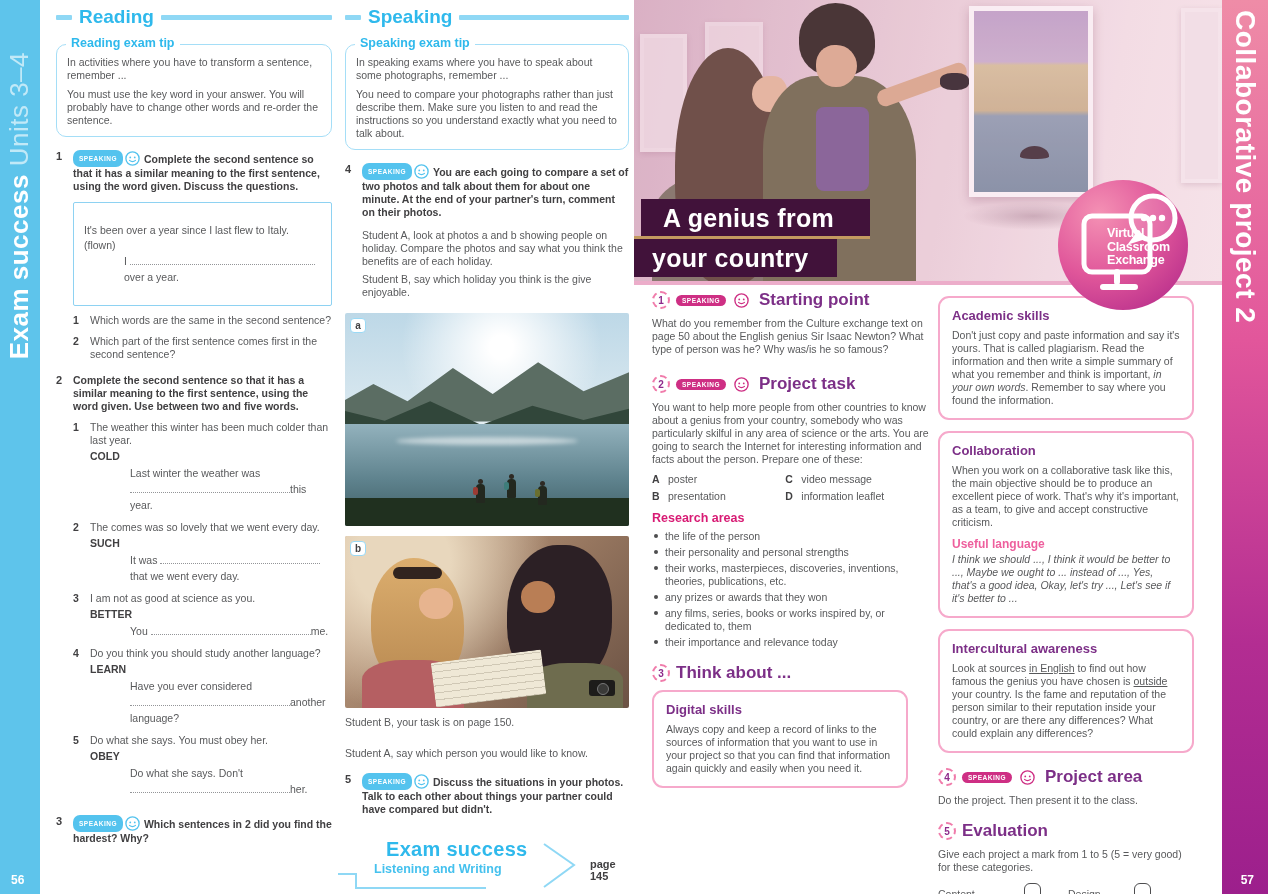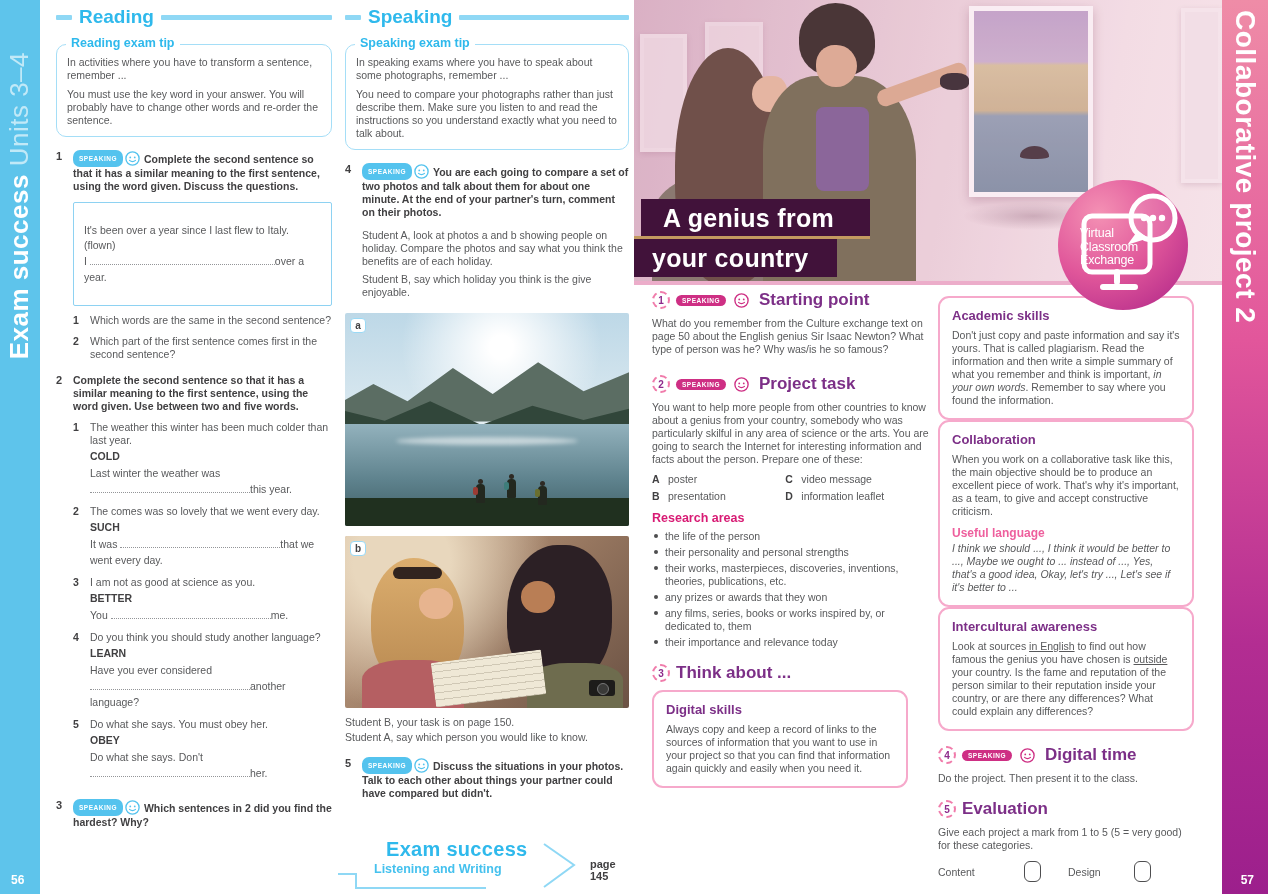--- a/index.html
+++ b/index.html
@@ -60,21 +60,21 @@
     border:1.5px solid #8ed2f2; border-radius:2px; padding:20px 10px; margin:9px 0 2px;
     font-size:10.5px; line-height:15px;
   }
   .dots { display:inline-block; width:160px; height:9px; border-bottom:1.5px dotted #939598; }
   .dots-ex { width:185px; }
   .subq { display:flex; margin-top:8px; }
   .subq-num { width:17px; flex-shrink:0; font-weight:bold; font-size:10.5px; color:#414042; }
   .item { display:flex; margin-top:8px; }
   .item-num { width:17px; flex-shrink:0; font-weight:bold; font-size:10.5px; color:#414042; }
   .keyword { font-weight:bold; color:#414042; margin:3px 0 2px; font-size:10.5px; }
-  .ans-line { line-height:16px; }
+  .ans-line { line-height:16px;margin-left:40px; }
 
   
   .photo { position:relative; width:284px; border-radius:2px; overflow:hidden; }
   .photo-a { height:213px; margin-top:14px; }
   .photo-b { height:172px; margin-top:10px; }
   .photo-label {
     position:absolute; top:5px; left:5px; width:16px; height:15px; background:#fff;
     border:1.5px solid #9ad9f5; border-radius:4px; z-index:6; font-size:10px; font-weight:bold;
     color:#414042; display:flex; align-items:center; justify-content:center;
   }
@@ -136,38 +136,38 @@
   .photo-underline { position:absolute; left:634px; top:281px; width:588px; height:4px; background:#ecadca; z-index:2; }
 
   .banner-bar1 { position:absolute; left:641px; top:199px; width:229px; height:38px; background:#41123a; z-index:4;
     color:#fff; font-weight:bold; font-size:25px; line-height:38px; padding-left:22px; letter-spacing:.3px; }
   .banner-gold { position:absolute; left:634px; top:236px; width:236px; height:3px; background:#c39a60; z-index:5; }
   .banner-bar2 { position:absolute; left:634px; top:239px; width:203px; height:38px; background:#41123a; z-index:4;
     color:#fff; font-weight:bold; font-size:25px; line-height:38px; padding-left:18px; letter-spacing:.3px; }
 
   .vce-badge { position:absolute; left:1058px; top:180px; width:130px; height:130px; border-radius:50%;
     background:radial-gradient(circle at 32% 26%,#f491b4 0%,#e0569a 48%,#ab2287 100%); z-index:6; }
-  .vce-text { position:absolute; left:22px; top:47px; color:#fff; font-weight:normal; font-size:12.5px; line-height:13.5px; letter-spacing:-.2px; }
+  .vce-text { position:absolute; left:49px; top:47px; color:#fff; font-weight:bold; font-size:12.5px; line-height:13.5px; letter-spacing:-.2px; }
 
   .rp-col1 { position:absolute; left:652px; top:290px; width:280px; }
   .rp-col2 { position:absolute; left:938px; top:296px; width:256px; }
   .sec-head { display:flex; align-items:center; gap:6px; margin-bottom:7px; }
   .num-circle { width:18px; height:18px; flex-shrink:0; border:2px dashed #f07cab; border-radius:50%;
     color:#8e2b8b; font-weight:bold; font-size:10px; display:flex; align-items:center; justify-content:center; }
   .sec-title { font-size:17px; font-weight:bold; color:#7c2f87; }
   .opts { display:grid; grid-template-columns:1fr 1.1fr; row-gap:5px; margin:7px 0 9px; }
   .opt { display:flex; font-size:10.5px; }
   .opt-letter { width:16px; font-weight:bold; color:#414042; flex-shrink:0; }
   .research-title { color:#d81b74; font-weight:bold; font-size:12.5px; margin:9px 0 5px; }
   .bullets { list-style:none; }
   .bullets li { display:flex; margin-bottom:3px; font-size:10.5px; line-height:13px; }
   .bullets li::before { content:''; width:4px; height:4px; background:#4d4d4f; border-radius:50%; margin:4px 7px 0 2px; flex-shrink:0; }
   .pink-box { border:2px solid #f6a9cb; border-radius:11px; padding:10px 12px 11px; background:#fff; }
   .pink-box-title { color:#7c2f87; font-weight:bold; font-size:13px; margin-bottom:6px; }
-  .mb12 { }
+  .mb12 { margin-bottom:11px; }
   .useful-title { color:#ee5f9d; font-weight:bold; font-size:12px; margin:8px 0 2px; }
   .italic { font-style:italic; }
   .u { text-decoration:underline; }
   .eval-grid { display:grid; grid-template-columns:86px 44px 66px 44px; row-gap:11px; align-items:center; margin-top:9px; font-size:10.5px; }
   .eval-box { width:17px; height:21px; border:1.6px solid #4d4d4f; border-radius:6px; background:#fff; }
   .mt14 { margin-top:14px; } .mt18 { margin-top:18px; } .mt10 { margin-top:10px; }
 </style>
 </head>
 <body>
 
@@ -323,21 +323,21 @@
       <div class="abs pb-face-l"></div>
       <div class="abs pb-body-l"></div>
       <div class="abs pb-hair-r"></div>
       <div class="abs pb-face-r"></div>
       <div class="abs pb-body-r"></div>
       <div class="abs pb-map"></div>
       <div class="abs pb-camera"></div>
     </div>
 
     <p class="body-txt" style="margin-top:8px">Student B, your task is on page 150.</p>
-    <p class="body-txt" style="margin-top:2px">Student A, say which person you would like to know.</p>
+    <p class="body-txt" style="margin-top:18px">Student A, say which person you would like to know.</p>
 
     <div class="ex">
       <div class="ex-num">5</div>
       <div class="ex-body">
         <p class="instr"><span class="spk-badge">SPEAKING</span><span class="spk-icon"><svg viewBox="0 0 20 20" width="15" height="15">
                 <circle cx="10" cy="10" r="8.8" fill="#fff" stroke="#54c3ee" stroke-width="1.8"></circle>
                 <circle cx="7" cy="8.5" r="1.2" fill="#54c3ee"></circle>
                 <circle cx="13" cy="8.5" r="1.2" fill="#54c3ee"></circle>
                 <path d="M6 12.5 q4 3.4 8 0" stroke="#54c3ee" stroke-width="1.5" fill="none" stroke-linecap="round"></path>
               </svg></span><span>Discuss the situations in your photos. Talk to each other about things your partner could have compared but didn't.</span></p>
@@ -485,21 +485,21 @@
 
     <div class="sec-head mt14">
       <span class="num-circle">4</span>
       <span class="spk-badge pink">SPEAKING</span>
       <span class="spk-icon"><svg viewBox="0 0 20 20" width="15" height="15">
             <circle cx="10" cy="10" r="8.8" fill="#fff" stroke="#ce2f84" stroke-width="1.8"></circle>
             <circle cx="7" cy="8.5" r="1.2" fill="#ce2f84"></circle>
             <circle cx="13" cy="8.5" r="1.2" fill="#ce2f84"></circle>
             <path d="M6 12.5 q4 3.4 8 0" stroke="#ce2f84" stroke-width="1.5" fill="none" stroke-linecap="round"></path>
           </svg></span>
-      <span class="sec-title">Digital time</span>
+      <span class="sec-title">Project area</span>
     </div>
     <p class="body-txt">Do the project. Then present it to the class.</p>
 
     <div class="sec-head mt14">
       <span class="num-circle">5</span>
       <span class="sec-title">Evaluation</span>
     </div>
     <p class="body-txt">Give each project a mark from 1 to 5 (5 = very good) for these categories.</p>
 
     <div class="eval-grid">

